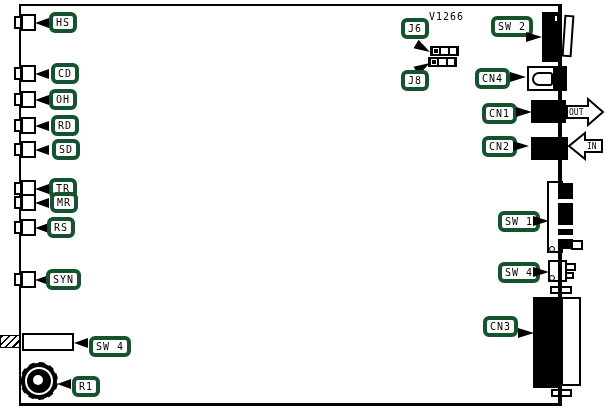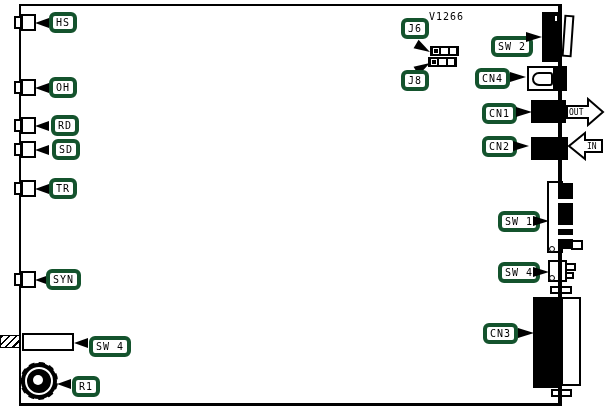--- a/index.html
+++ b/index.html
@@ -38,21 +38,27 @@
   <div class="board"></div>
 
   <div class="ver">V1266</div>
 
   <div class="led-row" style="top:14px">
     <div class="led-tab"></div>
       <div class="led-sq"></div>
     <div class="arr arr-l"></div>
     <div class="lbl" style="left:49px">HS</div>
   </div>
-  <div class="led-row" style="top:79px">
+  <div class="led-row" style="top:65px">
+    <div class="led-tab"></div>
+      <div class="led-sq"></div>
+    <div class="arr arr-l"></div>
+    <div class="lbl" style="left:51px">CD</div>
+  </div>
+  <div class="led-row" style="top:91px">
     <div class="led-tab"></div>
       <div class="led-sq"></div>
     <div class="arr arr-l"></div>
     <div class="lbl" style="left:49px">OH</div>
   </div>
   <div class="led-row" style="top:117px">
     <div class="led-tab"></div>
       <div class="led-sq"></div>
     <div class="arr arr-l"></div>
     <div class="lbl" style="left:51px">RD</div>
@@ -61,20 +67,32 @@
     <div class="led-tab"></div>
       <div class="led-sq"></div>
     <div class="arr arr-l"></div>
     <div class="lbl" style="left:52px">SD</div>
   </div>
   <div class="led-row" style="top:180px">
     <div class="led-tab"></div>
       <div class="led-sq"></div>
     <div class="arr arr-l"></div>
     <div class="lbl" style="left:49px">TR</div>
+  </div>
+  <div class="led-row" style="top:194px">
+    <div class="led-tab"></div>
+      <div class="led-sq"></div>
+    <div class="arr arr-l"></div>
+    <div class="lbl" style="left:50px">MR</div>
+  </div>
+  <div class="led-row" style="top:219px">
+    <div class="led-tab"></div>
+      <div class="led-sq"></div>
+    <div class="arr arr-l"></div>
+    <div class="lbl" style="left:47px">RS</div>
   </div>
   <div class="led-row" style="top:271px">
     <div class="led-tab"></div>
       <div class="led-sq"></div>
     <div class="arr arr-l"></div>
     <div class="lbl" style="left:46px">SYN</div>
   </div>
 
   <div class="lbl" style="left:401px;top:18px">J6</div>
   <div class="arr arr-r diag-dn" style="left:415px;top:43px"></div>
@@ -87,21 +105,21 @@
     <div class="c1"></div>
       <div class="c2"></div>
       <div class="c3"></div>
   </div>
   <div class="arr arr-r diag-up" style="left:415px;top:62px"></div>
   <div class="lbl" style="left:401px;top:70px">J8</div>
 
   <div class="wbox" style="left:563px;top:15px;width:10px;height:42px;transform:rotate(4deg);z-index:2"></div>
   <div class="blk" style="left:542px;top:12px;width:20px;height:50px;z-index:3"></div>
   <div style="left:555px;top:16px;width:2px;height:5px;background:#fff;z-index:4"></div>
-  <div class="lbl" style="left:491px;top:36px">SW 2</div>
+  <div class="lbl" style="left:491px;top:16px">SW 2</div>
   <div class="arr arr-r" style="left:526px;top:32px"></div>
 
   <div class="wbox" style="left:527px;top:66px;width:28px;height:25px;z-index:3"></div>
   <div class="blk" style="left:553px;top:66px;width:14px;height:25px;z-index:3"></div>
   <div class="wbox" style="left:532px;top:72px;width:21px;height:14px;border-radius:7px 3px 3px 7px;z-index:4"></div>
   <div class="lbl" style="left:475px;top:68px">CN4</div>
   <div class="arr arr-r" style="left:510px;top:72px"></div>
 
   <div class="blk" style="left:531px;top:100px;width:35px;height:23px;z-index:3"></div>
   <div class="lbl" style="left:482px;top:103px">CN1</div>
@@ -133,21 +151,21 @@
   <div class="wbox" style="left:565px;top:263px;width:11px;height:8px;z-index:3"></div>
   <div class="wbox" style="left:565px;top:272px;width:9px;height:7px;z-index:3"></div>
   <div style="left:549px;top:275px;width:6px;height:6px;border:1px solid #000;border-radius:50%;background:#fff;z-index:7"></div>
   <div class="lbl" style="left:498px;top:262px">SW 4</div>
   <div class="arr arr-r" style="left:533px;top:267px"></div>
 
   <div class="wbox" style="left:550px;top:286px;width:22px;height:8px;z-index:2"></div>
   <div class="wbox" style="left:561px;top:297px;width:20px;height:89px;z-index:2"></div>
   <div class="blk" style="left:533px;top:297px;width:29px;height:91px;z-index:3"></div>
   <div class="wbox" style="left:551px;top:389px;width:21px;height:8px;z-index:2"></div>
-  <div class="lbl" style="left:483px;top:323px">CN3</div>
+  <div class="lbl" style="left:483px;top:316px">CN3</div>
   <div class="arr arr-r" style="left:518px;top:328px"></div>
 
   <div style="left:0;top:335px;width:20px;height:13px;border:1px solid #000;z-index:2;background:repeating-linear-gradient(135deg,#000 0 2px,#fff 2px 5px)"></div>
   <div class="wbox" style="left:22px;top:333px;width:52px;height:18px;z-index:2"></div>
   <div class="arr arr-l" style="left:74px;top:338px"></div>
   <div class="lbl" style="left:89px;top:336px">SW 4</div>
 
   <div style="left:20px;top:362px;width:38px;height:38px;border:2px dashed #000;border-radius:50%;z-index:2"></div>
   <div class="blk" style="left:21px;top:363px;width:36px;height:36px;border-radius:50%;z-index:3"></div>
   <div style="left:25px;top:367px;width:28px;height:28px;border:2px solid #fff;border-radius:50%;z-index:4"></div>

